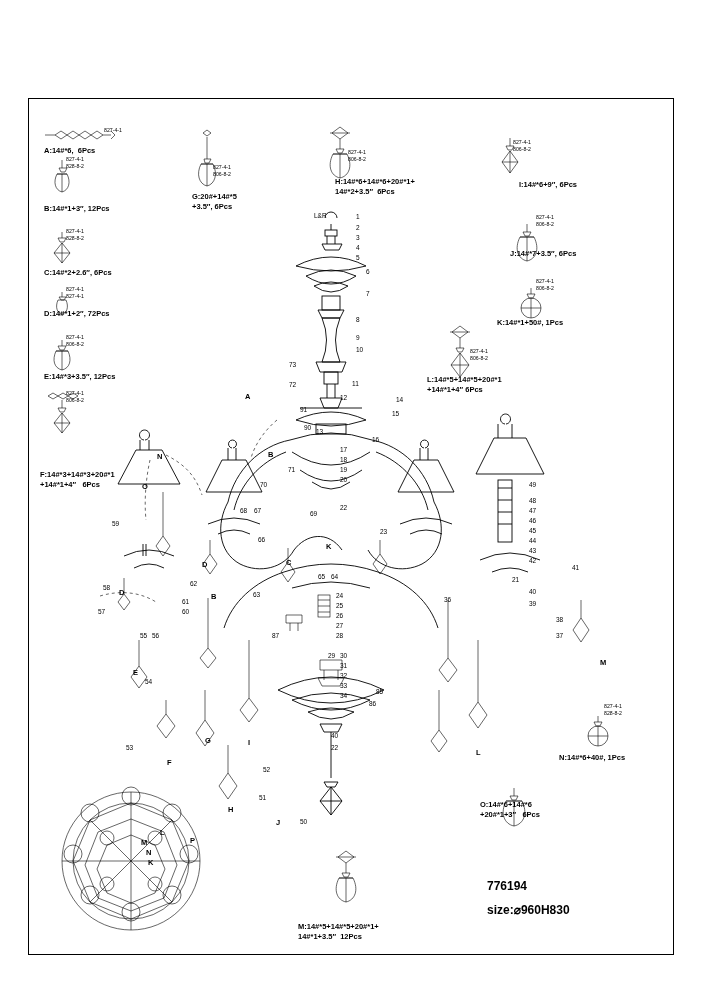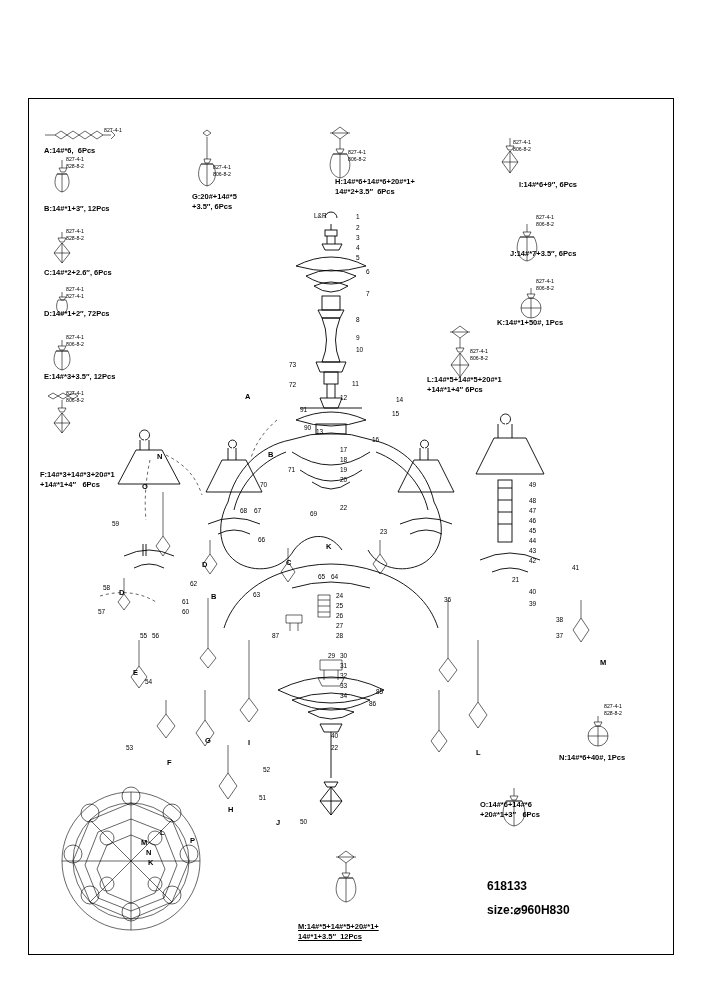--- a/index.html
+++ b/index.html
@@ -332,24 +332,24 @@
   <div class="lbl b" style="left:427px;top:375px;">L:14#*5+14#*5+20#*1
 +14#*1+4″ 6Pcs</div>
 
   <div class="tiny" style="left:604px;top:703px;">827-4-1</div>
   <div class="tiny" style="left:604px;top:710px;">828-8-2</div>
   <div class="lbl b" style="left:559px;top:753px;">N:14#*6+40#, 1Pcs</div>
 
   <div class="lbl b" style="left:480px;top:800px;">O:14#*6+14#*6
 +20#*1+3″   6Pcs</div>
 
-  <div class="lbl b" style="left:298px;top:922px;text-decoration:underline;">M:14#*5+14#*5+20#*1+
+  <div class="lbl b" style="left:298px;top:922px;">M:14#*5+14#*5+20#*1+
 14#*1+3.5″  12Pcs</div>
 
-  <div class="title" style="left:487px;top:879px;">618133</div>
+  <div class="title" style="left:487px;top:879px;">776194</div>
   <div class="title" style="left:487px;top:903px;">size:⌀960H830</div>
 
   <div class="num" style="left:314px;top:212px;">L&amp;R</div>
   <div class="num" style="left:356px;top:213px;">1</div>
   <div class="num" style="left:356px;top:224px;">2</div>
   <div class="num" style="left:356px;top:234px;">3</div>
   <div class="num" style="left:356px;top:244px;">4</div>
   <div class="num" style="left:356px;top:254px;">5</div>
   <div class="num" style="left:366px;top:268px;">6</div>
   <div class="num" style="left:366px;top:290px;">7</div>

